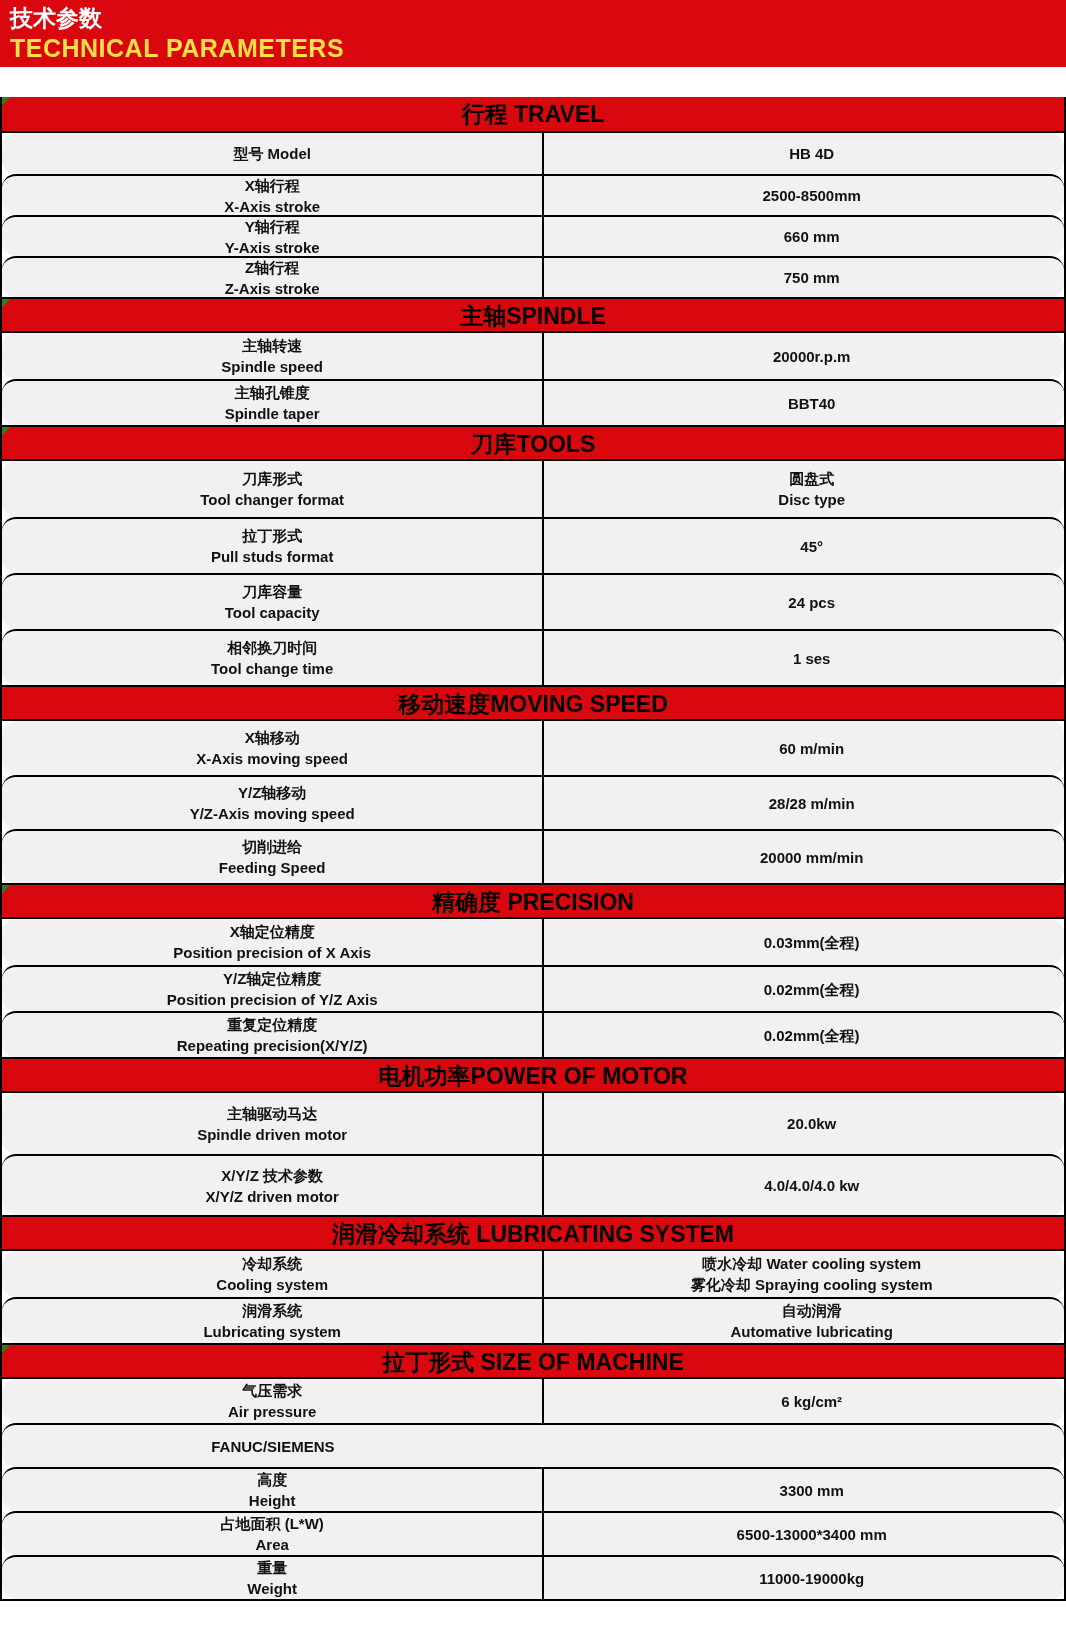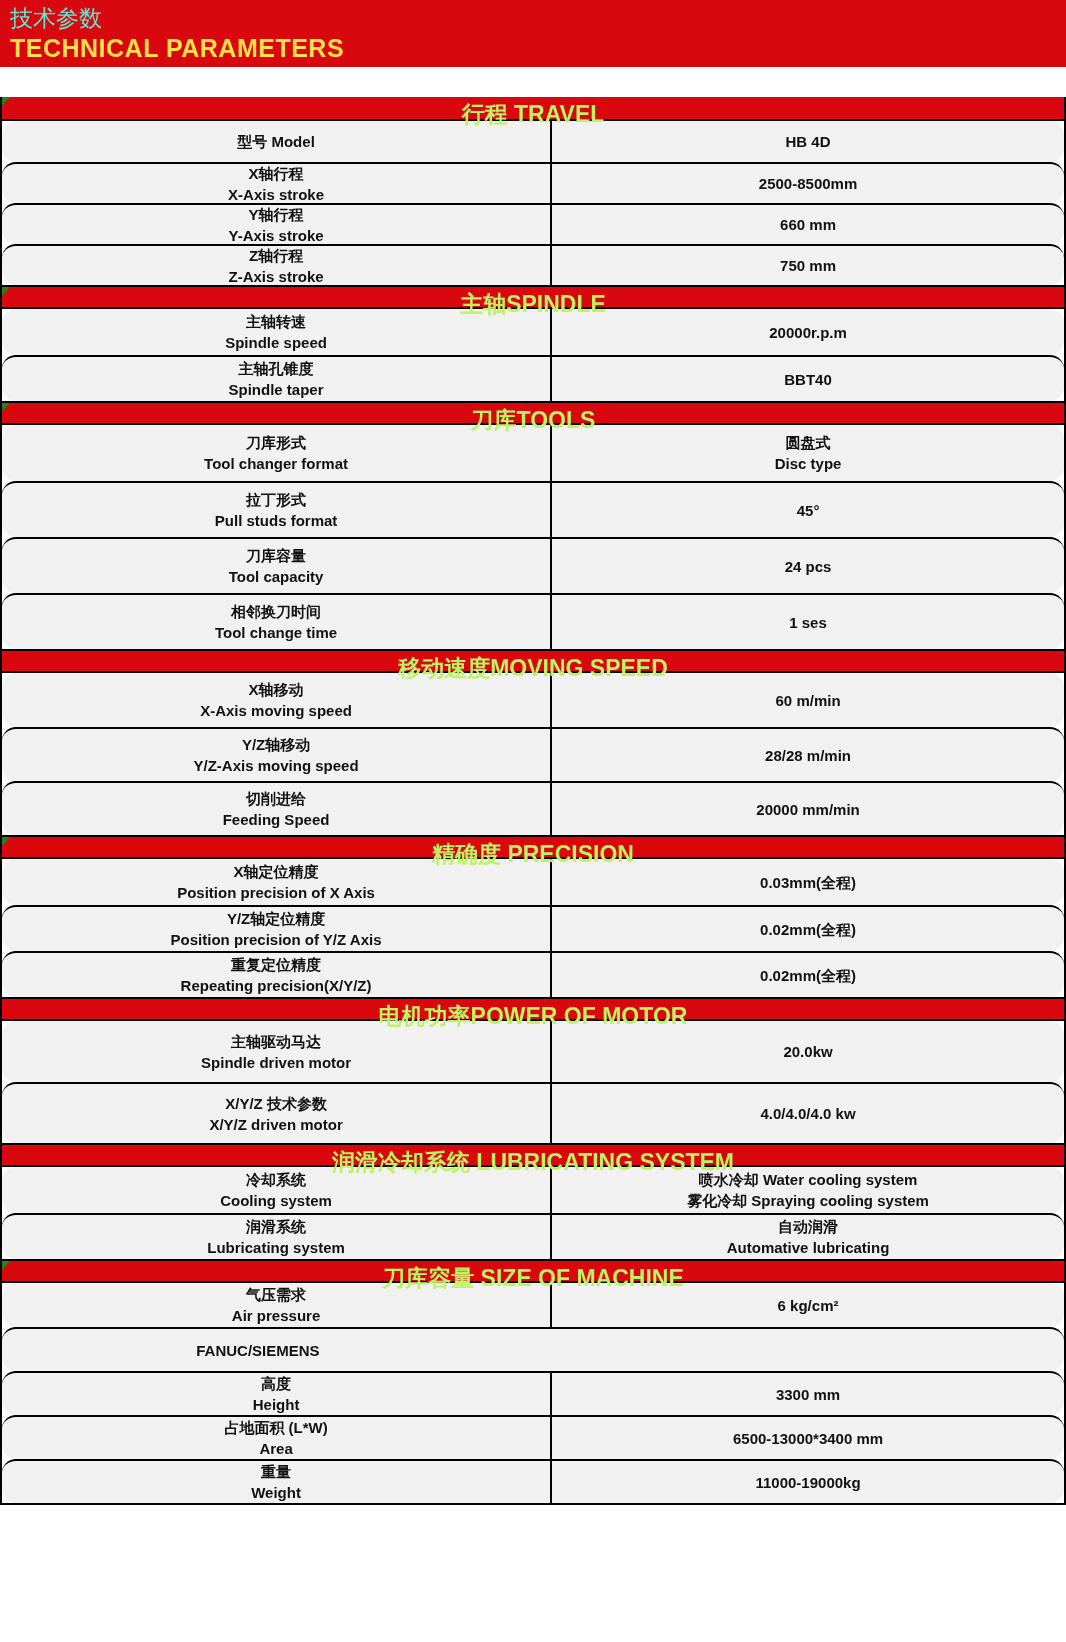--- a/index.html
+++ b/index.html
@@ -13,46 +13,46 @@
   .page { width: 1066px; }
 
   
   .banner {
     height: 67px;
     background: var(--accent-red, #d9080f);
     padding: 3px 0 0 10px;
   }
   .banner-zh {
     font-size: 23px;
-    font-weight: normal;
-    color: #5eead4;
+    font-weight: bold;
+    color: #ffffff;
     line-height: 30px;
   }
   .banner-en {
     font-size: 25px;
     font-weight: bold;
     color: #fde047;
     line-height: 30px;
     letter-spacing: 0.5px;
   }
   .top-gap { height: 30px; background: #ffffff; }
 
   
   .spec-table {
     width: 1066px;
     border-left: 2px solid #000;
     border-right: 2px solid #000;
     border-bottom: 2px solid #000;
   }
   .sec-header {
     position: relative;
-    height: 24px;
+    height: 36px;
     line-height: 34px;
     background: var(--accent-red, #d9080f);
-    color: #bef264;
+    color: #000000;
     font-size: 23px;
     font-weight: bold;
     text-align: center;
     border-bottom: 2px solid #000;
   }
   .sec-rows + .sec-header { border-top: 2px solid #000; }
   .green-mark {
     position: absolute;
     left: 0; top: 0;
     width: 0; height: 0;
@@ -63,21 +63,21 @@
   .row + .row { border-top: 2px solid #000; }
   .cell {
     display: flex;
     flex-direction: column;
     justify-content: center;
     align-items: center;
     text-align: center;
     padding: 2px 6px;
   }
   .label-cell { width: 51.8%; border-right: 2px solid #000; }
-  .value-cell { width: 48.2%; }
+  .value-cell { width: 48.2%; margin-left: 15px; }
   .line {
     font-size: 15px;
     font-weight: bold;
     color: #111111;
     line-height: 21px;
   }
   
   .sec0 .row { height: 41px; }
   .sec1 .row { height: 46px; }
   .sec2 .row { height: 56px; }
@@ -293,21 +293,21 @@
           <div class="cell label-cell">
             <div class="line">润滑系统</div>
             <div class="line">Lubricating system</div>
           </div>
           <div class="cell value-cell">
             <div class="line">自动润滑</div>
             <div class="line">Automative lubricating</div>
           </div>
         </div>
       </div>
-      <div class="sec-header"><span class="green-mark"></span><span>刀库容量 SIZE OF MACHINE</span></div>
+      <div class="sec-header"><span class="green-mark"></span><span>拉丁形式 SIZE OF MACHINE</span></div>
       <div class="sec-rows sec7">
         <div class="row">
           <div class="cell label-cell">
             <div class="line">气压需求</div>
             <div class="line">Air pressure</div>
           </div>
           <div class="cell value-cell">
             <div class="line">6 kg/cm²</div>
           </div>
         </div>

